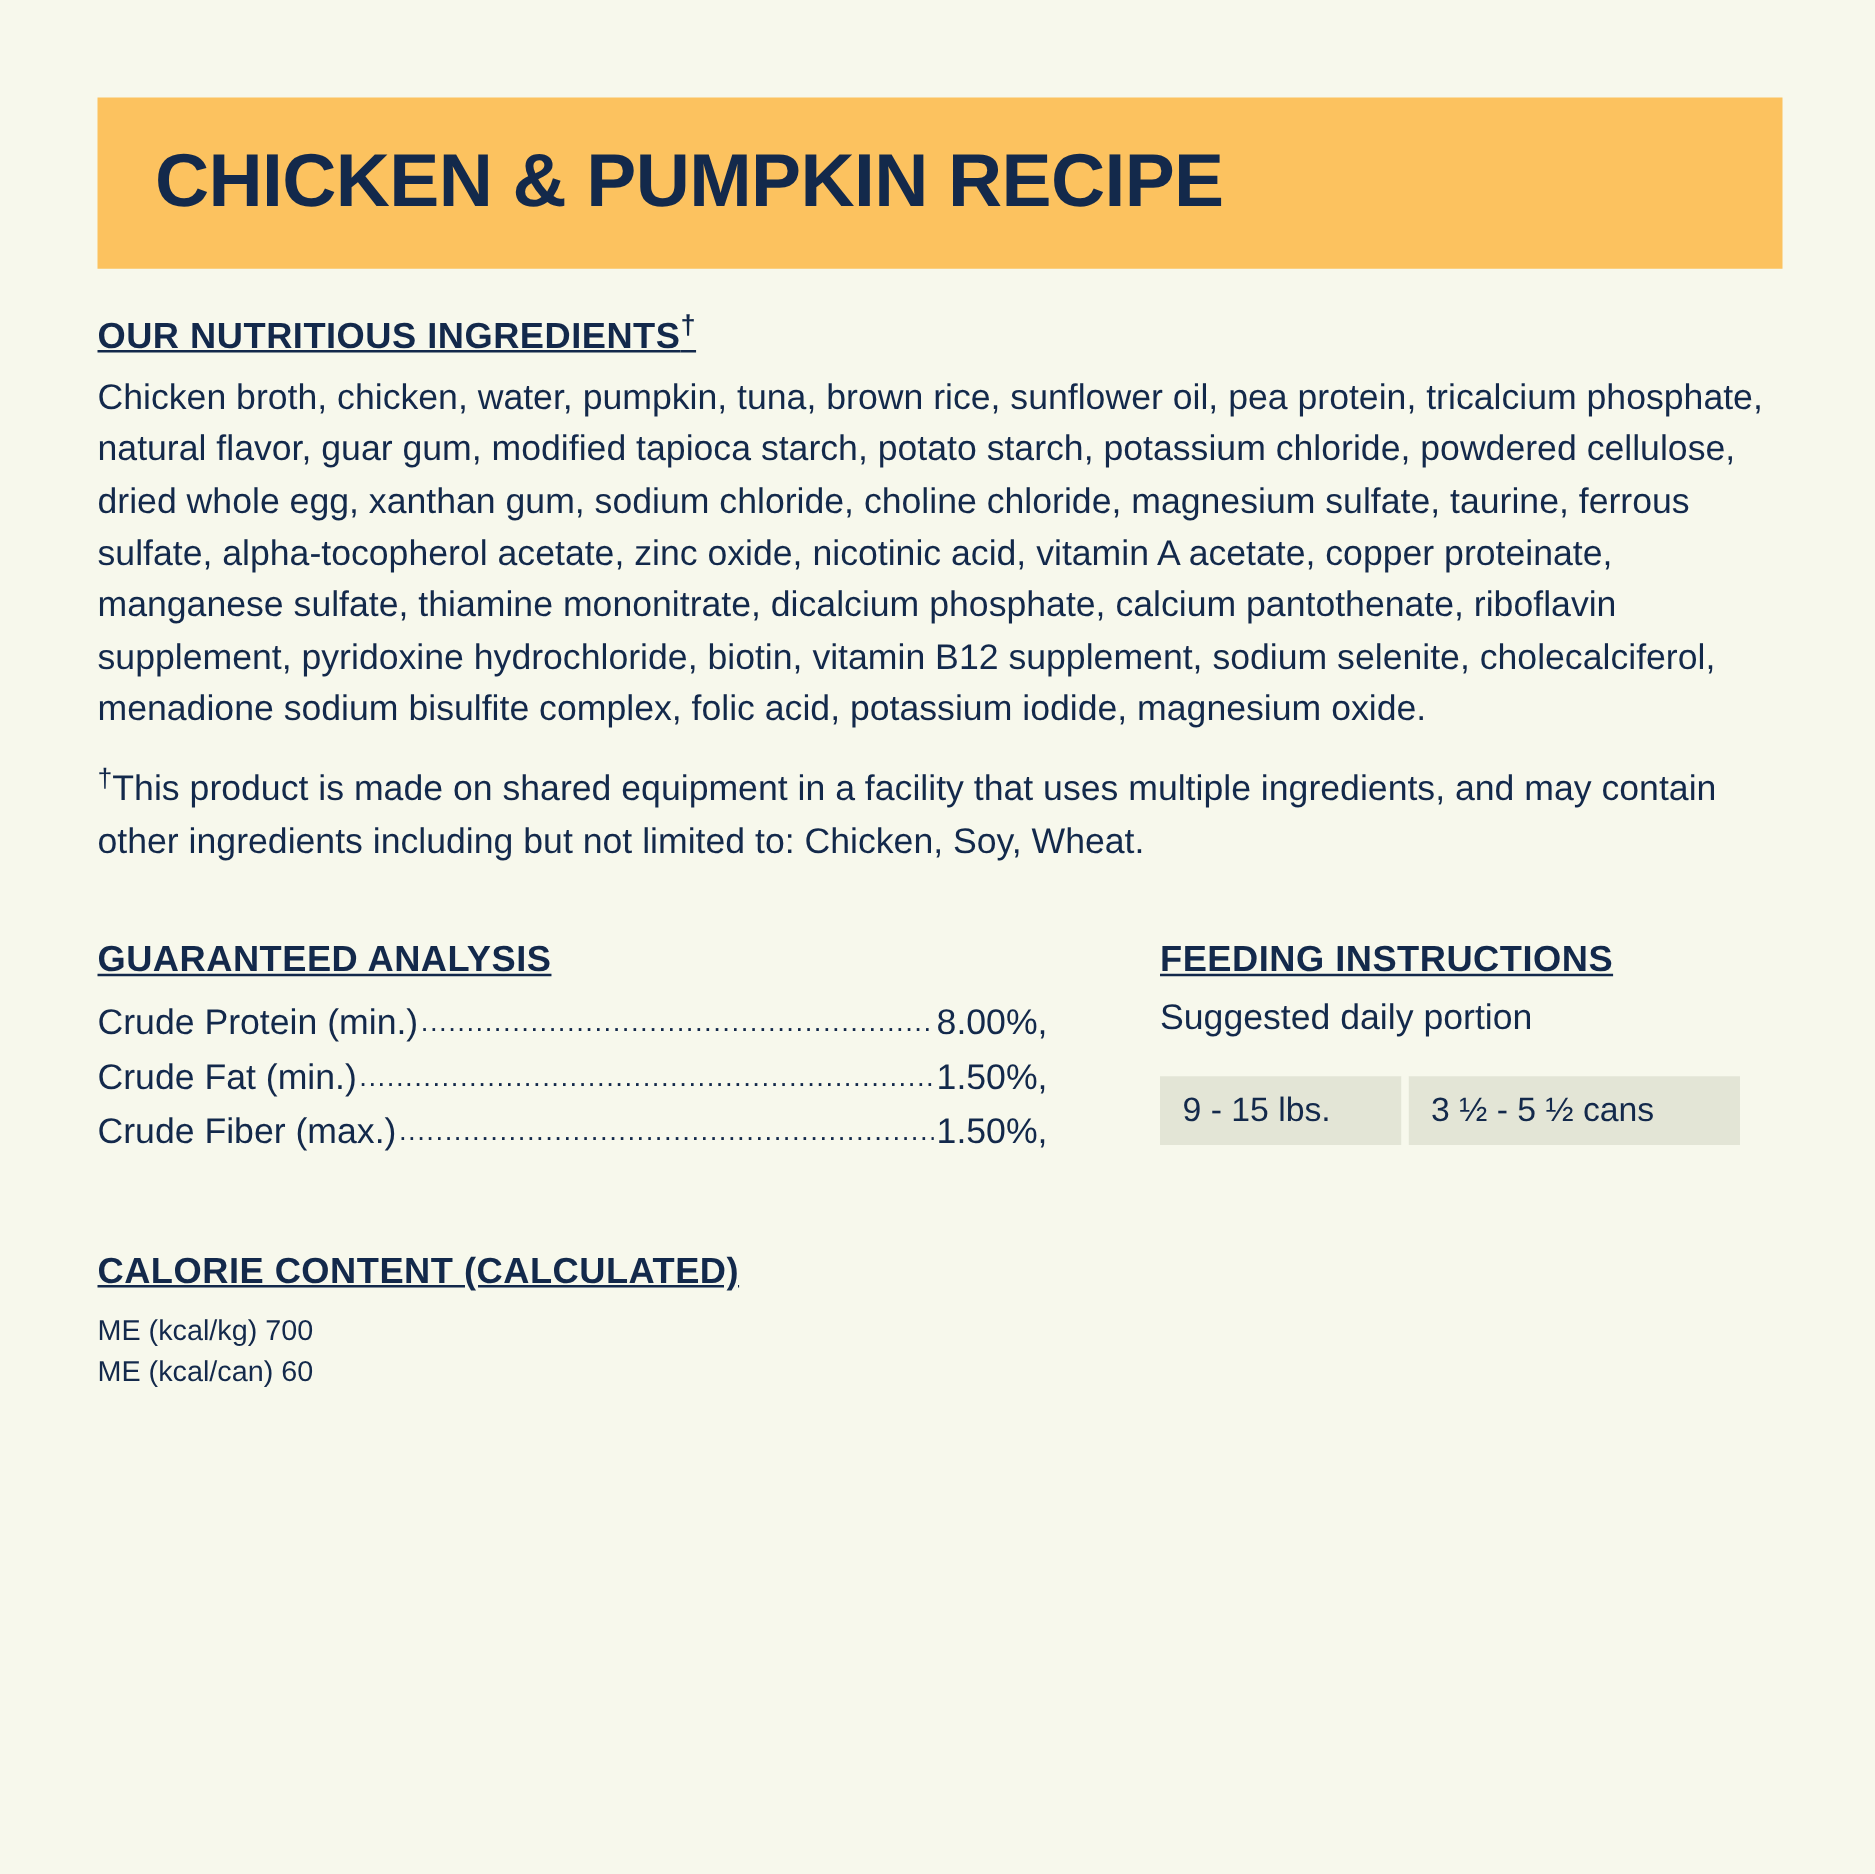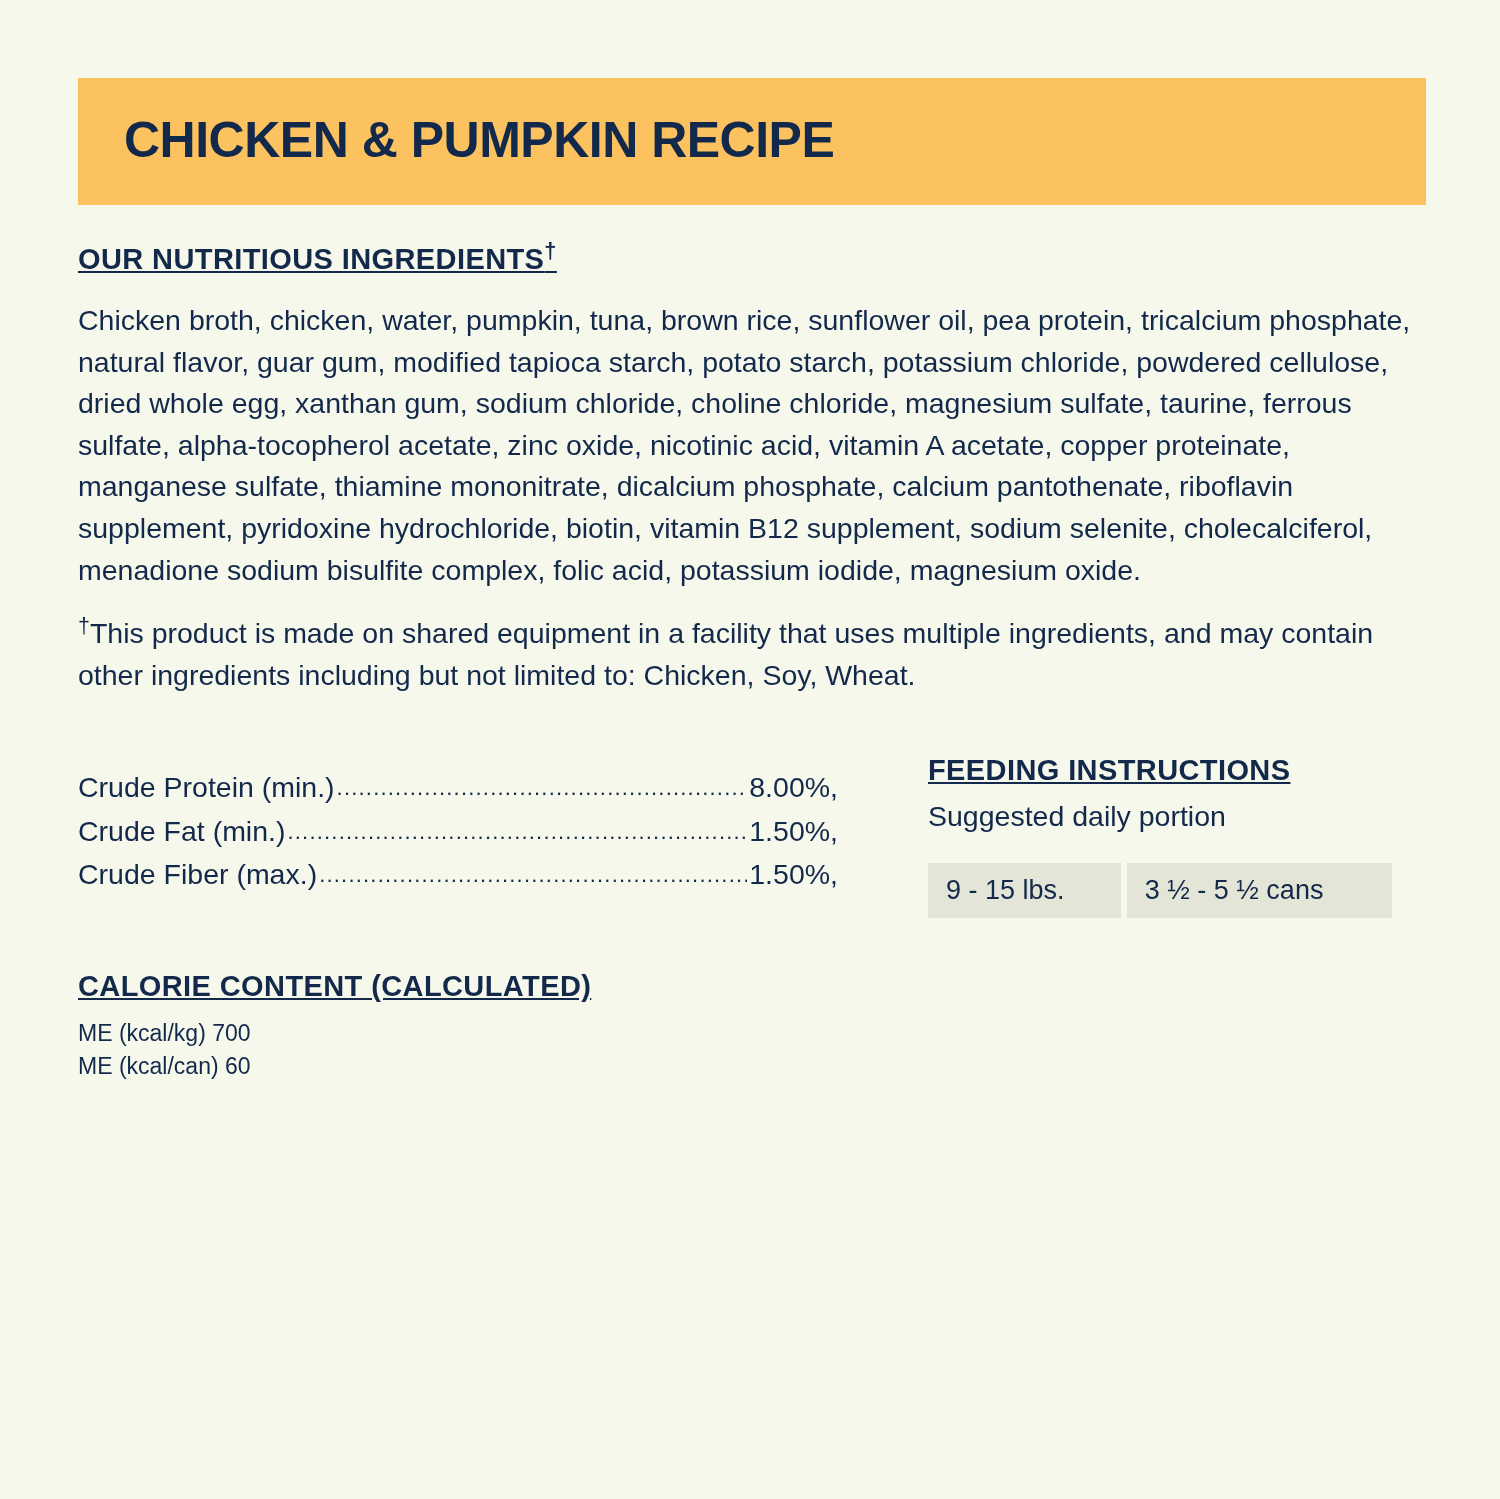--- a/index.html
+++ b/index.html
@@ -24,21 +24,21 @@
   
   .title-banner {
     margin-top: 78px;
     background: #fcc25f;
     padding: 38px 46px 40px 46px;
     width: 1348px;
     box-sizing: border-box;
   }
   .title-banner h1 {
     margin: 0;
-    font-size: 50px;
+    font-size: 60px;
     line-height: 0.98;
     letter-spacing: -0.5px;
     font-weight: 700;
     color: #13294b;
     text-transform: uppercase;
   }
   
   .section-heading {
     font-size: 29px;
     font-weight: 700;
@@ -47,21 +47,21 @@
     margin: 0;
     color: #13294b;
     text-decoration: underline;
   }
   #ingredients-block {
     margin-top: 38px;
   }
   .ingredients-body {
     font-size: 28.5px;
     line-height: 1.46;
-    margin: 24px 0 0 0;
+    margin: 12px 0 0 0;
     color: #13294b;
     max-width: 1340px;
   }
   .disclaimer {
     font-size: 28.5px;
     line-height: 1.46;
     margin: 22px 0 4px 0;
     color: #13294b;
     max-width: 1340px;
   }
@@ -154,20 +154,21 @@
     <h2 class="section-heading"><span>OUR NUTRITIOUS INGREDIENTS</span><sup class="dag">†</sup></h2>
     <p class="ingredients-body">Chicken broth, chicken, water, pumpkin, tuna, brown rice, sunflower oil, pea protein, tricalcium phosphate, natural flavor, guar gum, modified tapioca starch, potato starch, potassium chloride, powdered cellulose, dried whole egg, xanthan gum, sodium chloride, choline chloride, magnesium sulfate, taurine, ferrous sulfate, alpha-tocopherol acetate, zinc oxide, nicotinic acid, vitamin A acetate, copper proteinate, manganese sulfate, thiamine mononitrate, dicalcium phosphate, calcium pantothenate, riboflavin supplement, pyridoxine hydrochloride, biotin, vitamin B12 supplement, sodium selenite, cholecalciferol, menadione sodium bisulfite complex, folic acid, potassium iodide, magnesium oxide.</p>
     <p class="disclaimer"><sup class="dag">†</sup><span>This product is made on shared equipment in a facility that uses multiple ingredients, and may contain other ingredients including but not limited to: Chicken, Soy, Wheat.</span></p>
   </div>
 
   <div class="columns">
 
     <div class="col-left">
 
       <div>
+        <h2 class="section-heading">GUARANTEED ANALYSIS</h2>
         <div class="ga-list">
           <div class="ga-row">
             <span class="ga-label">Crude Protein (min.)</span>
             <span class="ga-dots"></span>
             <span class="ga-value">8.00%,</span>
           </div>
           <div class="ga-row">
             <span class="ga-label">Crude Fat (min.) </span>
             <span class="ga-dots"></span>
             <span class="ga-value">1.50%,</span>

